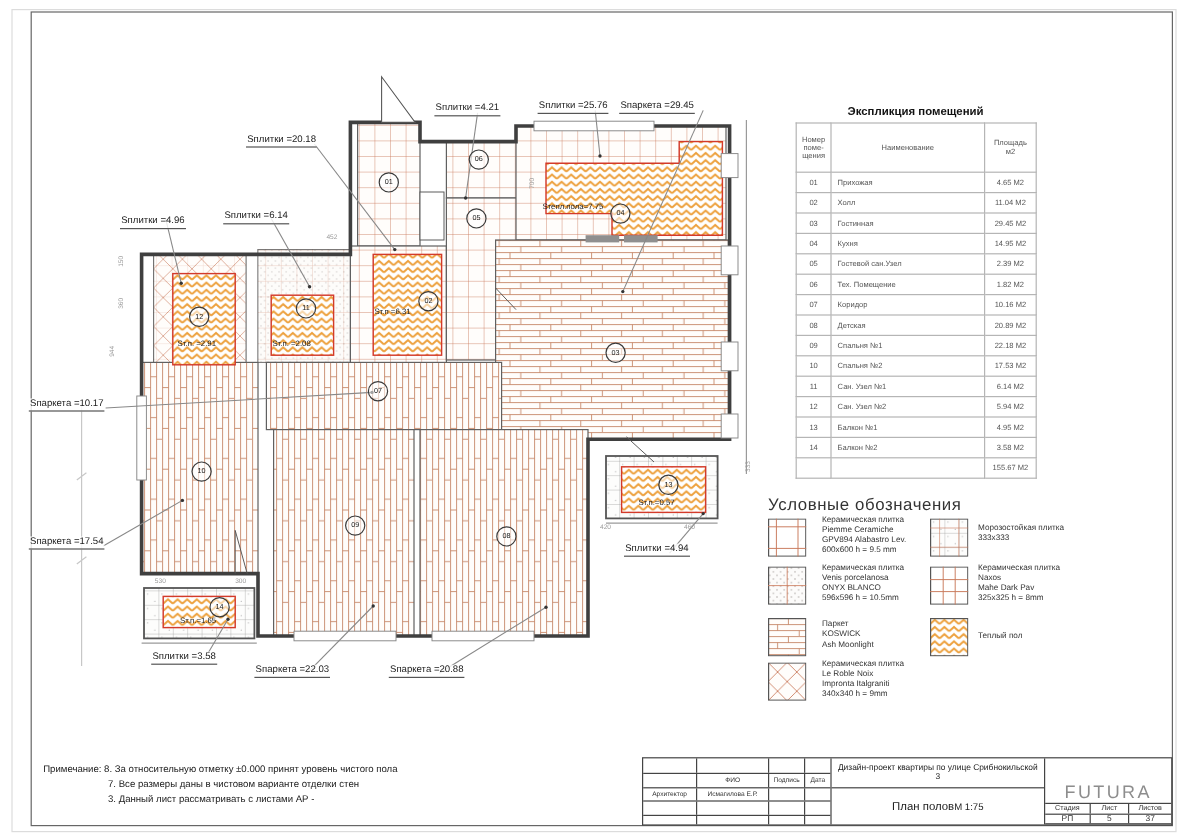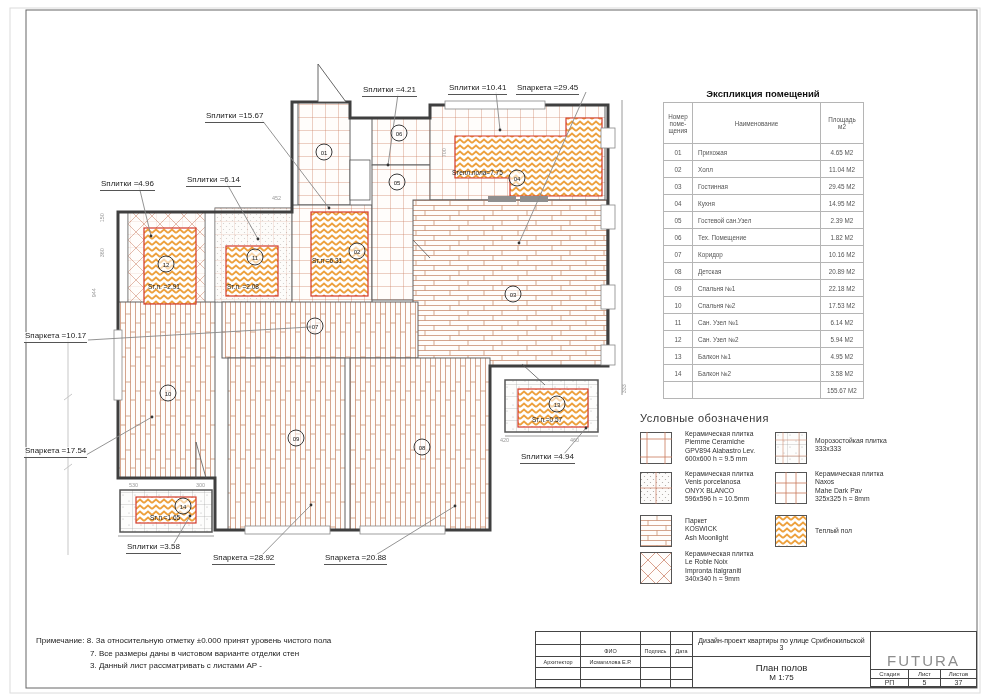--- a/index.html
+++ b/index.html
@@ -21,39 +21,39 @@
   .sched-title{position:absolute;left:663px;top:88px;width:200px;text-align:center;
                font-size:9.5px;font-weight:bold;color:#111;}
   table.sched{position:absolute;left:663px;top:102px;border-collapse:collapse;table-layout:fixed;}
   table.sched td{border:1px solid #b5b5b5;font-size:6.3px;color:#555;padding:0;height:16px;
                  overflow:hidden;}
   table.sched td.hd{color:#555;text-align:center;height:40px;}
   table.sched td.num{text-align:center;}
   table.sched td.nm{text-align:left;padding-left:5px;}
   table.sched td.ar{text-align:center;}
   
-  .leg-title{position:absolute;left:640px;top:412px;font-size:11px;color:#333;letter-spacing:.5px;}
+  .leg-title{position:absolute;left:640px;top:412px;font-size:14px;color:#333;letter-spacing:.5px;}
   .leg-text{position:absolute;font-size:6.8px;line-height:1.25;color:#333;}
   .leg-sw{position:absolute;width:32px;height:32px;}
   
   .note{position:absolute;font-size:8px;color:#222;white-space:nowrap;}
   
   .tblock{position:absolute;left:535px;top:631px;width:442px;height:57px;border:1px solid #444;
           box-sizing:border-box;display:flex;}
   .tb-colA{width:157px;border-right:1px solid #444;box-sizing:border-box;display:flex;flex-direction:column;}
   .tb-colB{width:178px;border-right:1px solid #444;box-sizing:border-box;display:flex;flex-direction:column;}
   .tb-colC{width:105px;display:flex;flex-direction:column;flex:1;}
   .tbA-row{display:flex;border-bottom:1px solid #444;box-sizing:border-box;}
   .tbA-row:last-child{border-bottom:none;}
   .tbA-c{border-right:1px solid #444;box-sizing:border-box;font-size:5.5px;color:#333;
          display:flex;align-items:center;justify-content:center;overflow:hidden;}
   .tbA-c:last-child{border-right:none;}
   .proj{height:25px;border-bottom:1px solid #444;box-sizing:border-box;display:flex;
         align-items:center;justify-content:center;font-size:7px;color:#222;text-align:center;padding:0 4px;}
-  .ptitle{flex:1;display:flex;flex-direction:column;align-items:center;justify-content:center;color:#222;}
+  .ptitle{flex:1;display:flex;flex-direction:row;align-items:center;justify-content:center;color:#222;}
   .ptitle .t1{font-size:9.5px;}
   .ptitle .t2{font-size:8px;}
   .logo-cell{height:25px;border-bottom:1px solid #444;box-sizing:border-box;display:flex;
              align-items:center;justify-content:center;margin-top:20px;}
   .logo{font-size:15px;letter-spacing:2px;color:#8d8d8d;font-weight:400;}
   .tbC-row{display:flex;border-bottom:1px solid #444;box-sizing:border-box;}
   .tbC-c{border-right:1px solid #444;box-sizing:border-box;font-size:6px;color:#333;
          display:flex;align-items:center;justify-content:center;}
   .tbC-c:last-child{border-right:none;}
 </style>
@@ -172,31 +172,31 @@
         <circle cx="258" cy="239" r="1.4"></circle>
       <circle cx="310" cy="327" r="1.4"></circle>
         <circle cx="152" cy="417" r="1.4"></circle>
       <circle cx="586" cy="428" r="1.4"></circle>
         <circle cx="190" cy="516" r="1.4"></circle>
       <circle cx="311" cy="505" r="1.4"></circle>
         <circle cx="455" cy="506" r="1.4"></circle>
     </g>
   </svg>
 
-  <div class="lbl" style="left:205px;top:112px">Sплитки =15.67</div>
+  <div class="lbl" style="left:205px;top:112px">Sплитки =20.18</div>
   <div class="lbl" style="left:362px;top:86px">Sплитки =4.21</div>
-  <div class="lbl" style="left:448px;top:84px">Sплитки =10.41</div>
+  <div class="lbl" style="left:448px;top:84px">Sплитки =25.76</div>
   <div class="lbl" style="left:516px;top:84px">Sпаркета =29.45</div>
   <div class="lbl" style="left:100px;top:180px">Sплитки =4.96</div>
   <div class="lbl" style="left:186px;top:176px">Sплитки =6.14</div>
   <div class="lbl" style="left:24px;top:332px">Sпаркета =10.17</div>
   <div class="lbl" style="left:24px;top:447px">Sпаркета =17.54</div>
   <div class="lbl" style="left:520px;top:453px">Sплитки =4.94</div>
   <div class="lbl" style="left:126px;top:543px">Sплитки =3.58</div>
-  <div class="lbl" style="left:212px;top:554px">Sпаркета =28.92</div>
+  <div class="lbl" style="left:212px;top:554px">Sпаркета =22.03</div>
   <div class="lbl" style="left:324px;top:554px">Sпаркета =20.88</div>
 
   <div class="inl" style="left:452px;top:170px">Sтепл.пола=7.75</div>
   <div class="inl" style="left:148px;top:284px">Sт.п. =2.91</div>
   <div class="inl" style="left:227px;top:284px">Sт.п. =2.08</div>
   <div class="inl" style="left:312px;top:258px">Sт.п =6.31</div>
   <div class="inl" style="left:532px;top:417px">Sт.п.=0.57</div>
   <div class="inl" style="left:150px;top:515px">Sт.п.=1.65</div>
 
   <div class="circ" style="left:324px;top:152px">01</div>

